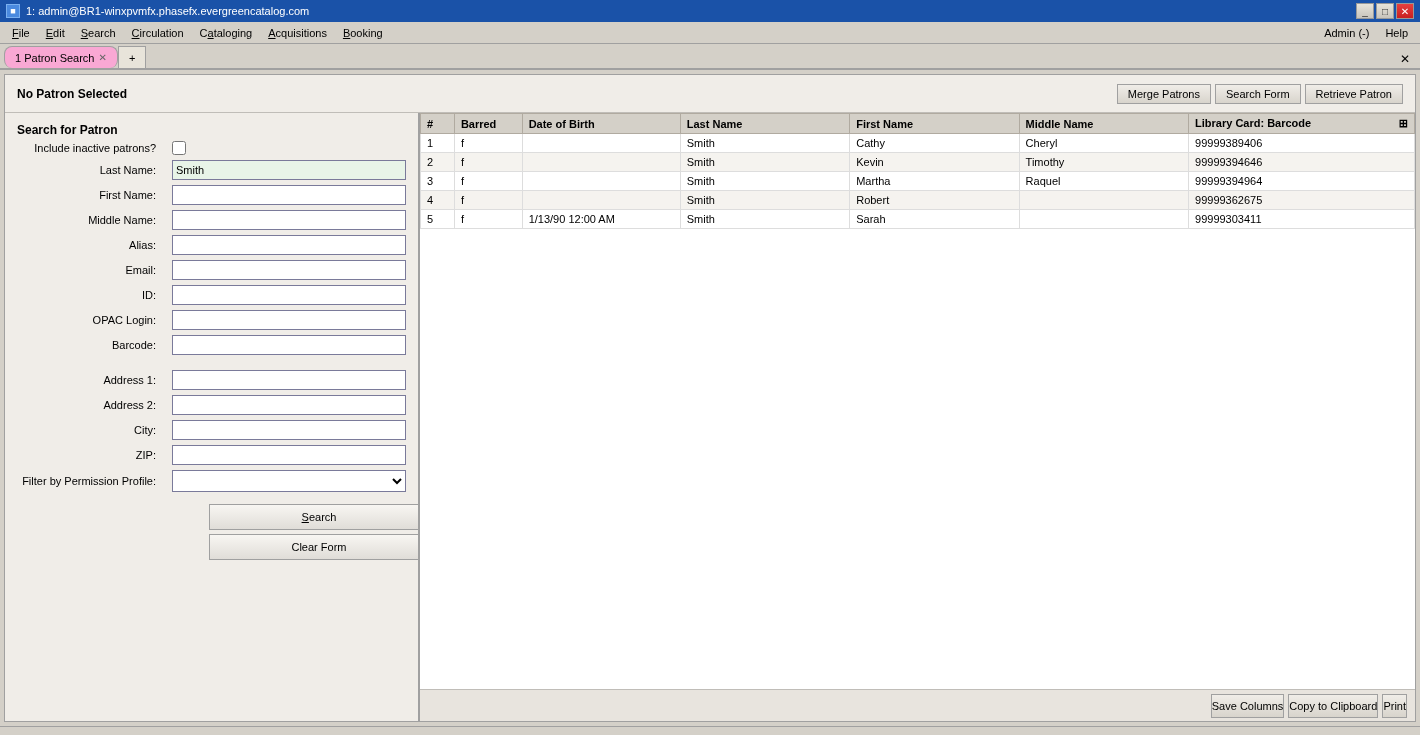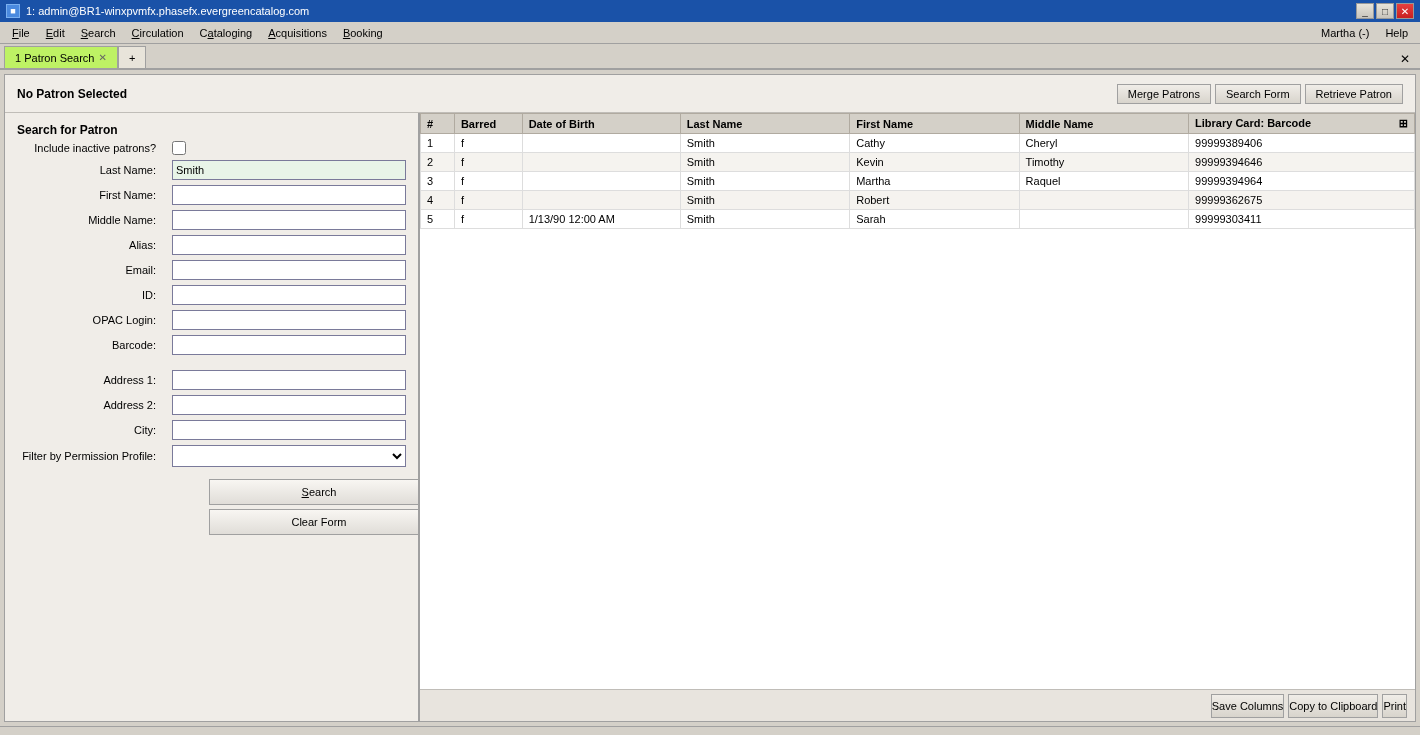--- a/index.html
+++ b/index.html
@@ -57,21 +57,21 @@
       background: #e8e4da;
       border: 1px solid #a0a0a0;
       border-bottom: none;
       padding: 3px 10px;
       cursor: pointer;
       height: 22px;
       display: flex;
       align-items: center;
       gap: 4px;
     }
-    .tab.active { background: #bef264; }
+    .tab.active { background: #f9a8d4; border-radius: 8px; }
     .tab-close { cursor: pointer; font-size: 10px; color: #666; }
 
     
     .main-area {
       background: #f0ede8;
       margin: 4px;
       border: 1px solid #a0a0a0;
       height: 648px;
       position: relative;
     }
@@ -256,21 +256,21 @@
 
 <div class="menu-bar">
   <span class="menu-item"><u>F</u>ile</span>
   <span class="menu-item"><u>E</u>dit</span>
   <span class="menu-item"><u>S</u>earch</span>
   <span class="menu-item"><u>C</u>irculation</span>
   <span class="menu-item">C<u>a</u>taloging</span>
   <span class="menu-item"><u>A</u>cquisitions</span>
   <span class="menu-item"><u>B</u>ooking</span>
   <span style="flex:1"></span>
-  <span class="menu-item">Martha (-)</span>
+  <span class="menu-item">Admin (-)</span>
   <span class="menu-item">Help</span>
 </div>
 
 <div class="tab-bar">
   <div class="tab active">
     <span>1 Patron Search</span>
     <span class="tab-close">✕</span>
   </div>
   <div class="tab">
     <span>+</span>
@@ -352,20 +352,24 @@
       <div class="form-row">
         <span class="form-label">Address 2:</span>
         <input type="text" class="form-input" style="">
       </div>
 
       <div class="form-row">
         <span class="form-label">City:</span>
         <input type="text" class="form-input" style="">
       </div>
 
+      <div class="form-row">
+        <span class="form-label">ZIP:</span>
+        <input type="text" class="form-input" style="">
+      </div>
 
       <div class="form-row">
         <span class="form-label">Filter by Permission Profile:</span>
         <select class="form-select">
           <option value=""></option>
         </select>
       </div>
 
       <div class="form-buttons">
         <button class="form-action-btn"><u>S</u>earch</button>

